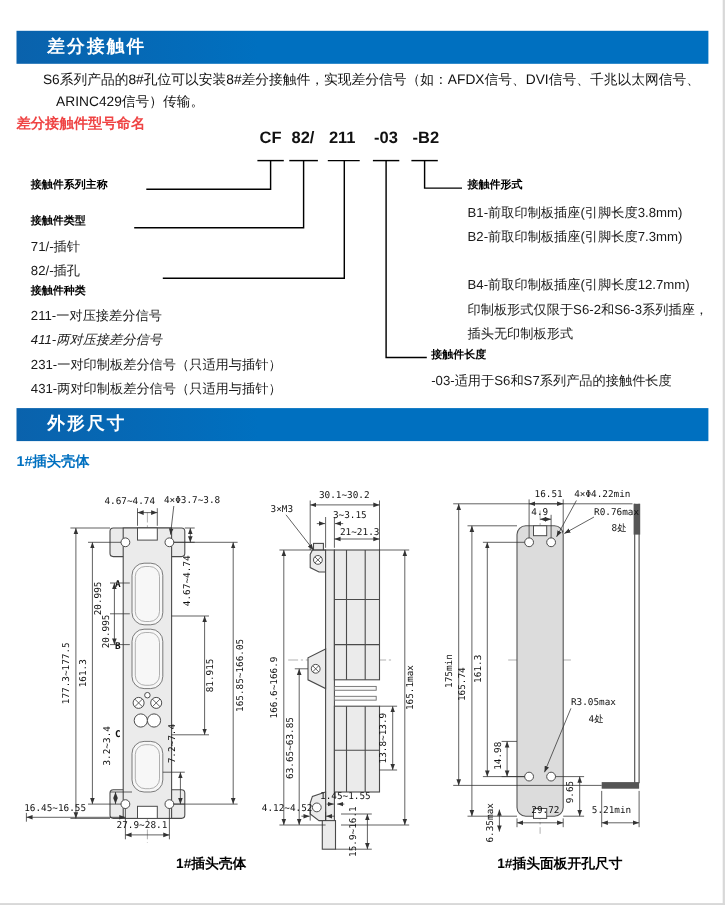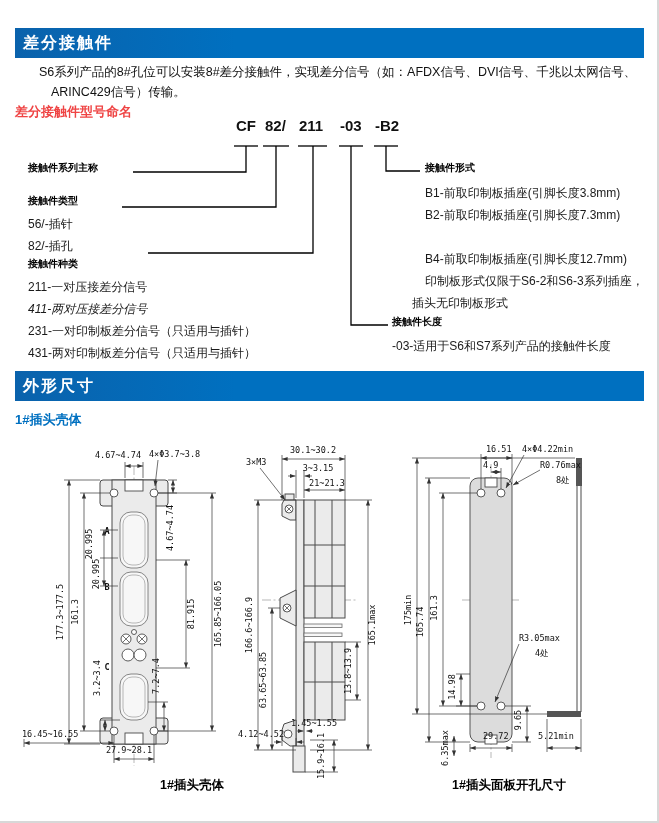--- a/index.html
+++ b/index.html
@@ -1,21 +1,21 @@
 <!DOCTYPE html>
 <html><head>
 <meta charset="utf-8">
 <style>
   html,body{margin:0;padding:0;}
   body{width:659px;height:823px;background:#fff;font-family:"Liberation Sans","DejaVu Sans",sans-serif;}
   .page{position:relative;width:659px;height:823px;background:#fff;overflow:hidden;
         border-right:2px solid #d8d8d8;border-bottom:2px solid #d8d8d8;box-sizing:border-box;}
   .bar{position:absolute;left:15px;width:629px;height:30px;
        background:linear-gradient(90deg,#0a62ac 0%,#0070c0 35%,#0070c0 100%);
-       color:#fff;font-size:16px;font-weight:bold;line-height:30px;padding-left:8px;box-sizing:border-box;
+       color:#fff;font-size:16px;font-weight:bold;line-height:30px;padding-left:28px;box-sizing:border-box;
        letter-spacing:2px;}
   .intro{position:absolute;font-size:12.5px;color:#111;white-space:nowrap;}
   .naming-title{position:absolute;left:15px;top:103px;font-size:13px;font-weight:bold;color:#ef4444;
        }
   .sub-title{position:absolute;left:15px;top:411px;font-size:13px;font-weight:bold;color:#0070c0;}
   .seg{position:absolute;top:117px;font-size:15px;font-weight:bold;color:#111;
        font-family:"Liberation Sans",sans-serif;}
   .lblb{position:absolute;font-size:10px;font-weight:bold;color:#000;white-space:nowrap;}
   .lbl{position:absolute;font-size:12px;color:#1a1a1a;white-space:nowrap;}
   .caption{position:absolute;top:777px;font-size:12.5px;font-weight:bold;color:#000;white-space:nowrap;}
@@ -60,34 +60,34 @@
     <line class="co" x1="374" y1="36" x2="398" y2="36"></line>
     <path class="co" d="M246,36 L246,62 L133,62"></path>
     <path class="co" d="M276,36 L276,97 L122,97"></path>
     <path class="co" d="M313,36 L313,143 L148,143"></path>
     <path class="co" d="M351,36 L351,215 L388,215"></path>
     <path class="co" d="M386,36 L386,61 L420,61"></path>
   </svg>
 
   <div class="lblb" style="left:28px;top:161px;">接触件系列主称</div>
   <div class="lblb" style="left:28px;top:194px;">接触件类型</div>
-  <div class="lbl" style="left:28px;top:216px;">56/-插针</div>
+  <div class="lbl" style="left:28px;top:216px;">71/-插针</div>
   <div class="lbl" style="left:28px;top:238px;">82/-插孔</div>
   <div class="lblb" style="left:28px;top:257px;">接触件种类</div>
   <div class="lbl" style="left:28px;top:279px;">211-一对压接差分信号</div>
   <div class="lbl" style="left:28px;top:301px;font-style:italic;">411-两对压接差分信号</div>
   <div class="lbl" style="left:28px;top:323px;">231-一对印制板差分信号（只适用与插针）</div>
   <div class="lbl" style="left:28px;top:345px;">431-两对印制板差分信号（只适用与插针）</div>
 
   <div class="lblb" style="left:425px;top:161px;">接触件形式</div>
   <div class="lbl" style="left:425px;top:185px;">B1-前取印制板插座(引脚长度3.8mm)</div>
   <div class="lbl" style="left:425px;top:207px;">B2-前取印制板插座(引脚长度7.3mm)</div>
   <div class="lbl" style="left:425px;top:251px;">B4-前取印制板插座(引脚长度12.7mm)</div>
   <div class="lbl" style="left:425px;top:273px;">印制板形式仅限于S6-2和S6-3系列插座，</div>
-  <div class="lbl" style="left:412px;top:295px;text-align:right;">插头无印制板形式</div>
+  <div class="lbl" style="left:425px;top:295px;text-align:right;">插头无印制板形式</div>
   <div class="lblb" style="left:392px;top:315px;">接触件长度</div>
   <div class="lbl" style="left:392px;top:338px;">-03-适用于S6和S7系列产品的接触件长度</div>
 
   <div class="bar" style="top:371px;">
     <span>外形尺寸</span>
   </div>
 
   <div class="sub-title">1#插头壳体</div>
 
   <svg style="top:440px;" width="659" height="345" viewBox="0 0 659 345">

